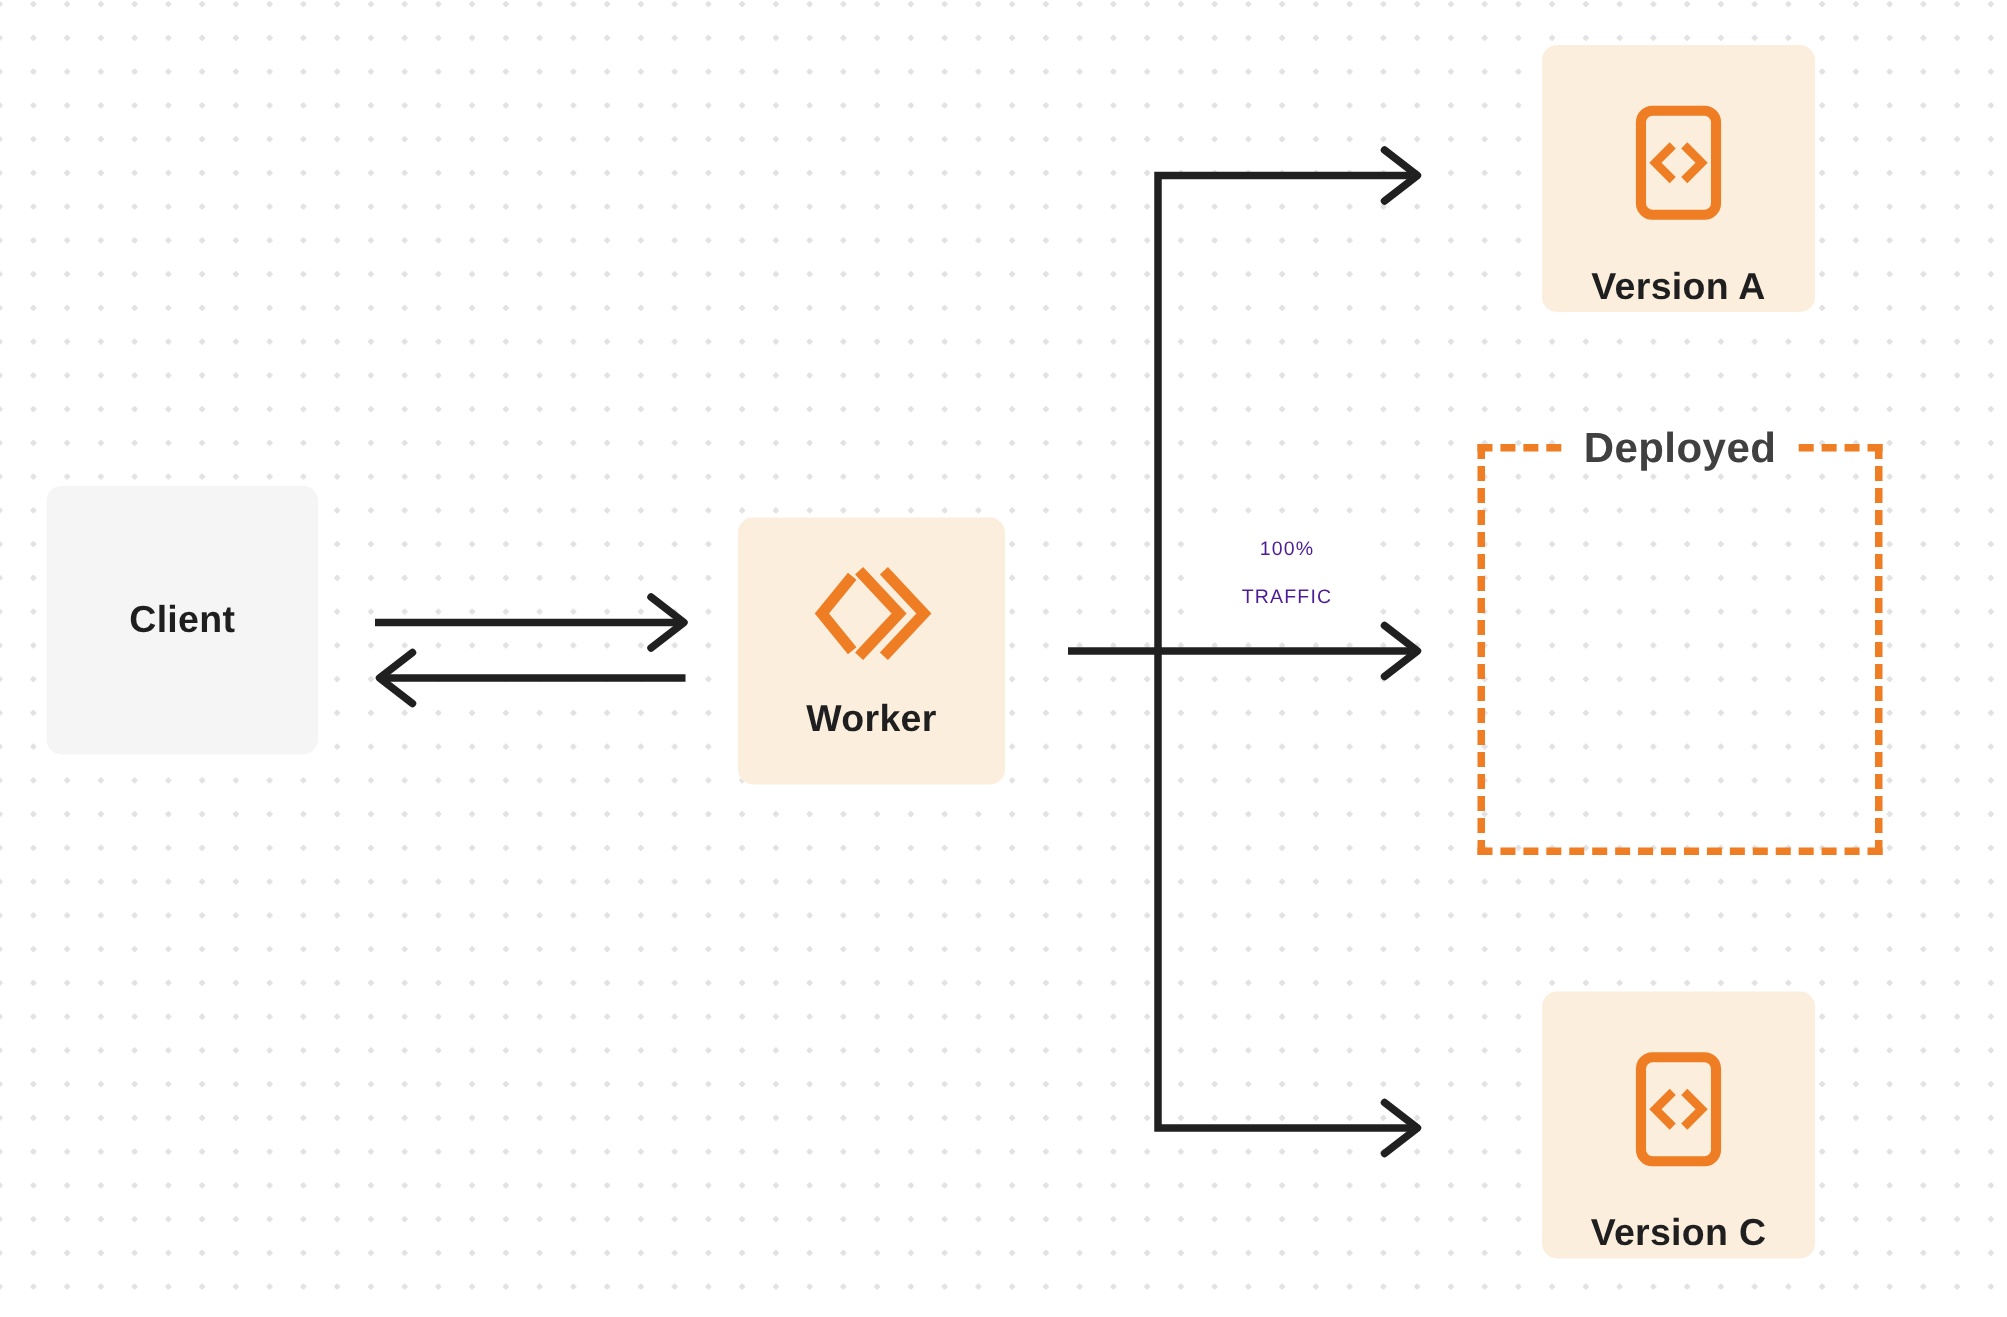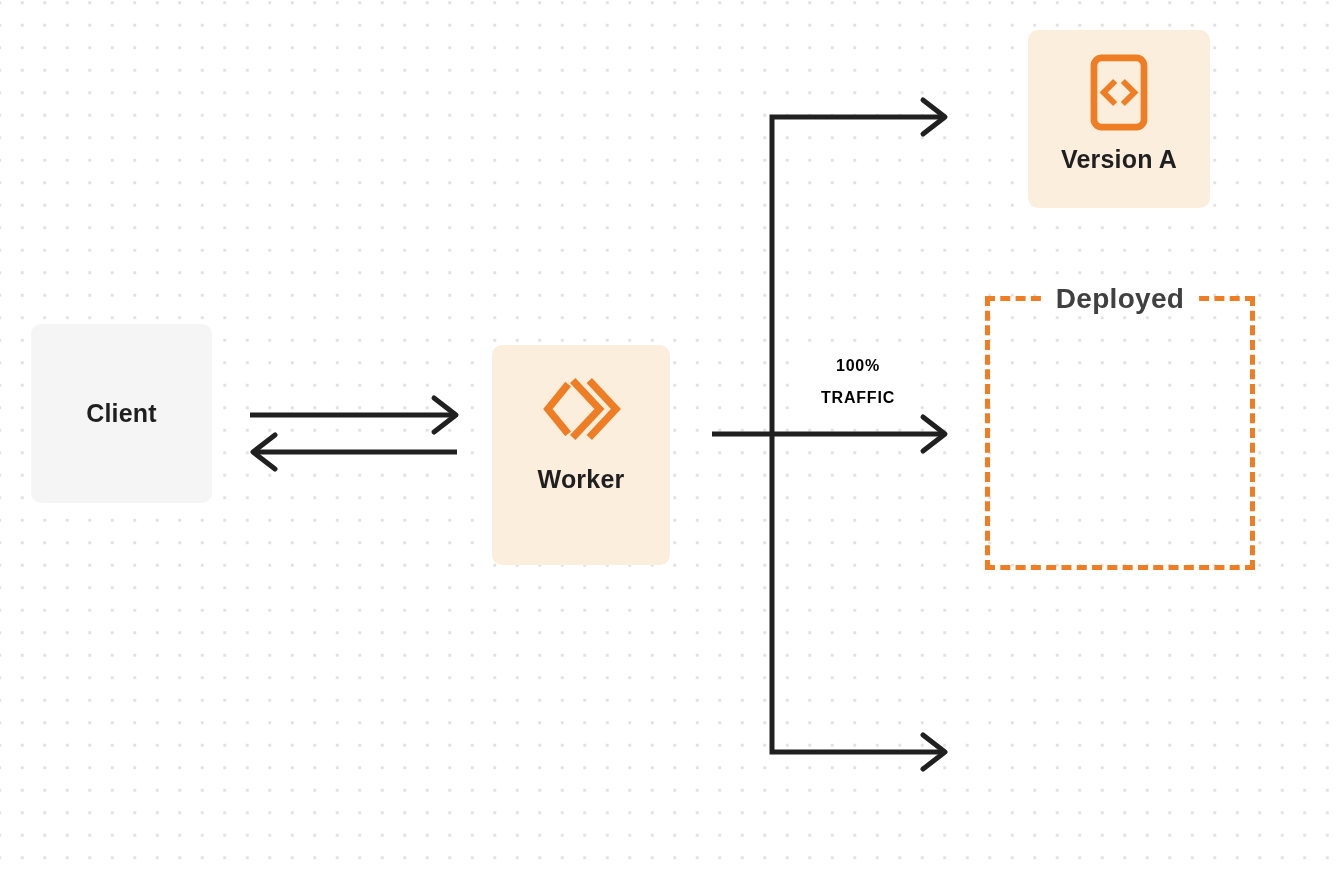--- a/index.html
+++ b/index.html
@@ -45,30 +45,31 @@
     top: 324px;
     width: 181px;
     height: 179px;
     background: #f5f5f6;
     justify-content: center;
   }
   .worker-node {
     left: 492px;
     top: 345px;
     width: 178px;
-    height: 220px;
+    height: 178px;
     background: #fbeedd;
     padding-top: 30px;
   }
   .worker-node .node-label { margin-top: 22px; }
   .version-node {
     width: 182px;
     height: 178px;
     background: #fbeedd;
-    padding-top: 24px;
+    padding-top: 40px;
+    gap: 16px;
   }
   .version-node .node-label { margin-top: 14px; }
   .version-a { left: 1028px; top: 30px;  }
   .version-b { left: 1029px; top: 345px; }
   .version-c { left: 1028px; top: 661px; }
   .icon-svg { overflow: visible; display: block; }
   .deployed-box {
     position: absolute;
     left: 985px;
     top: 296px;
@@ -93,23 +94,23 @@
   }
   .traffic-label {
     position: absolute;
     left: 803px;
     top: 346px;
     width: 110px;
     z-index: 2;
     background: #ffffff;
     padding: 4px 0 6px 0;
     text-align: center;
-    color: #000000;
-    font-weight: 700;
-    font-size: 16px;
+    color: #4c1d95;
+    font-weight: 400;
+    font-size: 13px;
     line-height: 32px;
     letter-spacing: 0.8px;
   }
 </style>
 </head>
 <body>
 
 <div class="canvas">
 
   <svg class="wires" width="1338" height="878" viewBox="0 0 1338 878">
@@ -159,14 +160,24 @@
       <rect x="4" y="4" width="52" height="72" rx="8" stroke="#ef7d23" stroke-width="7" fill="none"></rect>
       <g stroke="#ef7d23" stroke-width="6" fill="none" stroke-linecap="butt" stroke-linejoin="miter">
         <polyline points="26,28 14,40 26,52"></polyline>
         <polyline points="34,28 46,40 34,52"></polyline>
       </g>
     </svg>
     <div class="node-label">Version A</div>
   </div>
 
 
+  <div class="node version-node version-c">
+    <svg class="icon-svg" width="58" height="77" viewBox="0 0 60 80">
+      <rect x="4" y="4" width="52" height="72" rx="8" stroke="#ef7d23" stroke-width="7" fill="none"></rect>
+      <g stroke="#ef7d23" stroke-width="6" fill="none" stroke-linecap="butt" stroke-linejoin="miter">
+        <polyline points="26,28 14,40 26,52"></polyline>
+        <polyline points="34,28 46,40 34,52"></polyline>
+      </g>
+    </svg>
+    <div class="node-label">Version C</div>
+  </div>
 
 </div>
 
 </body></html>

